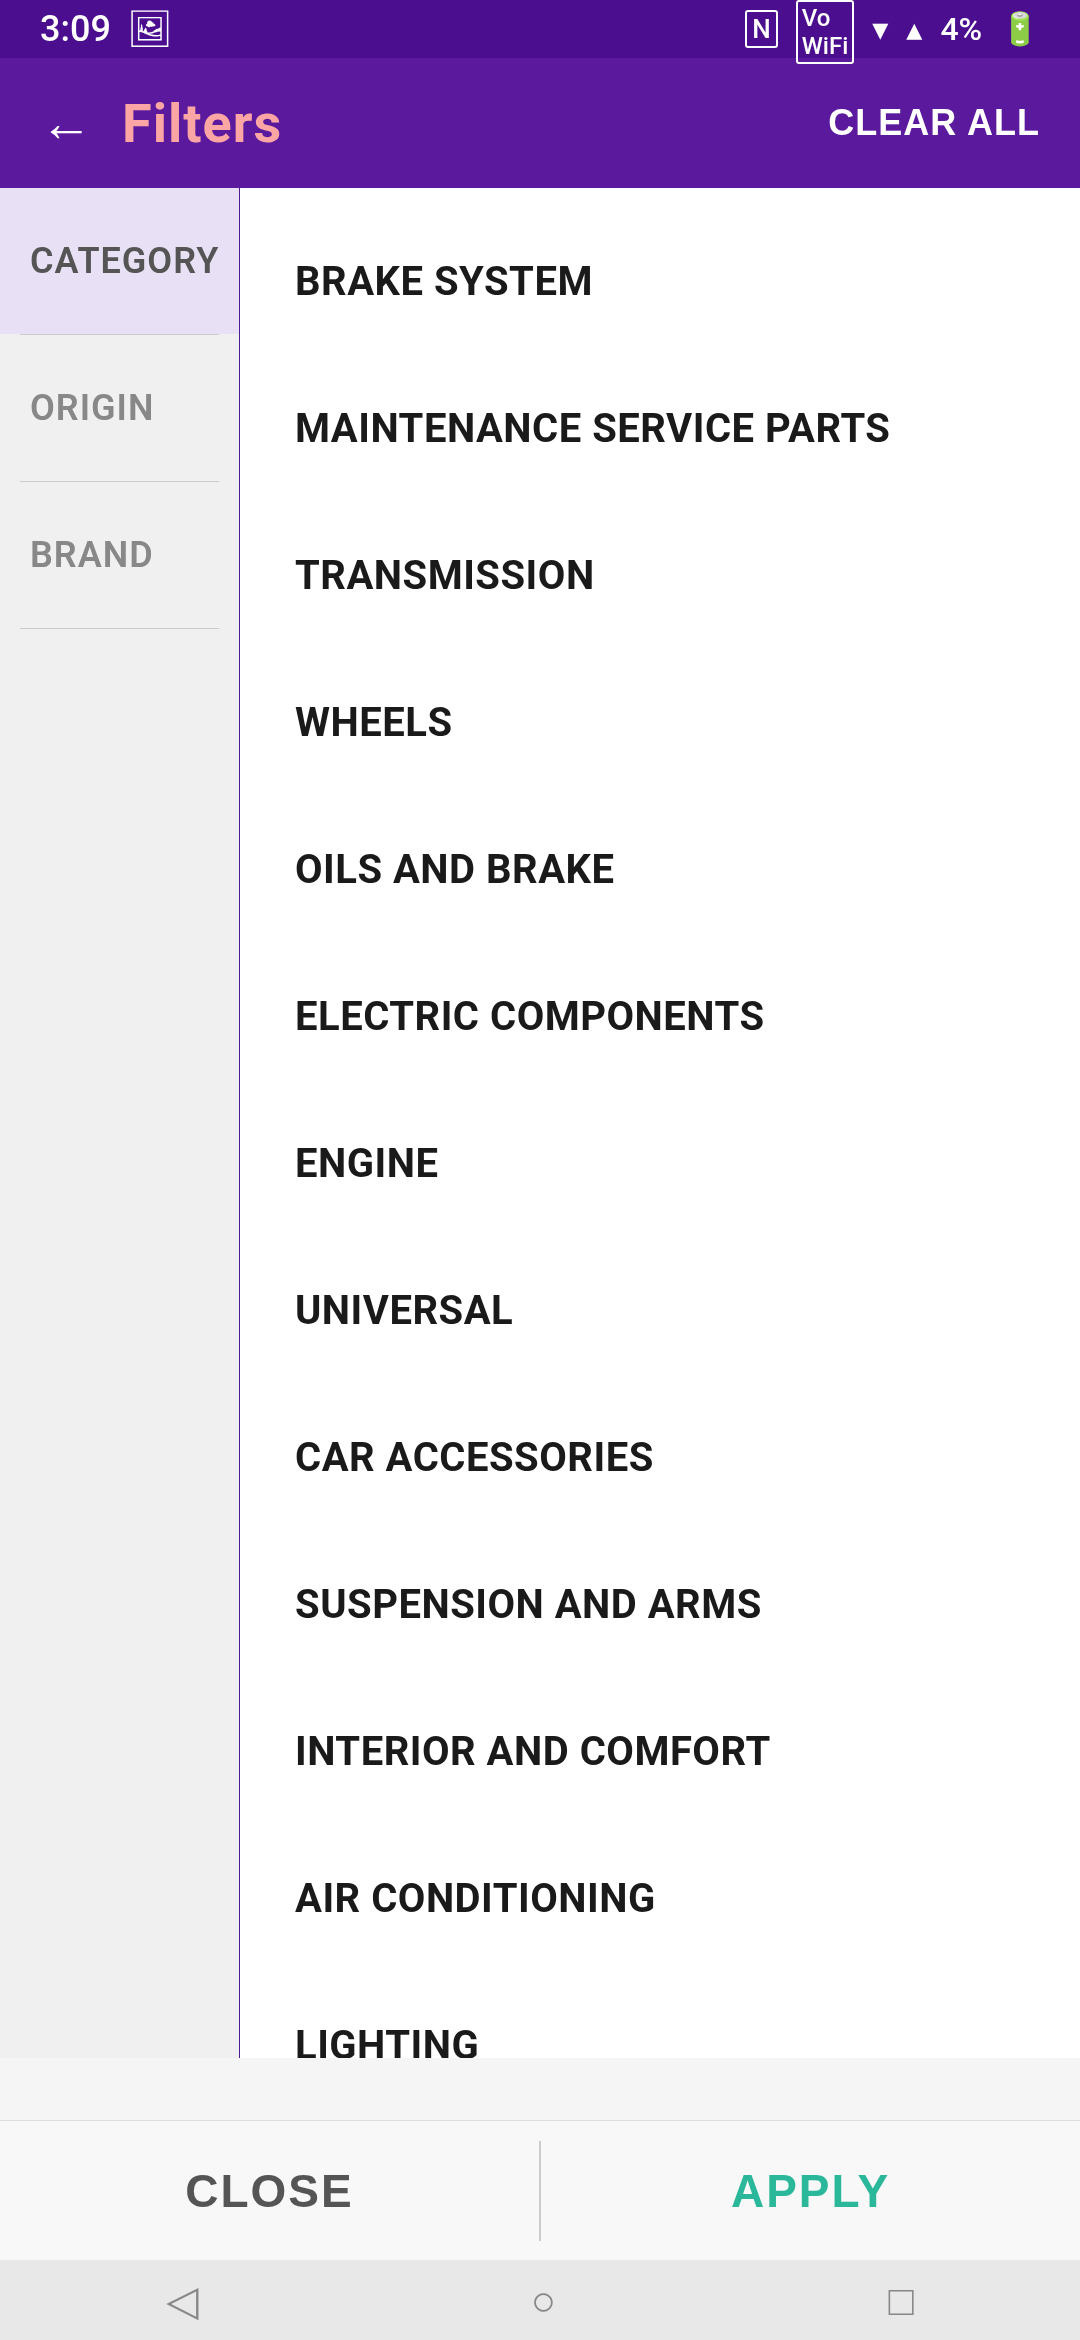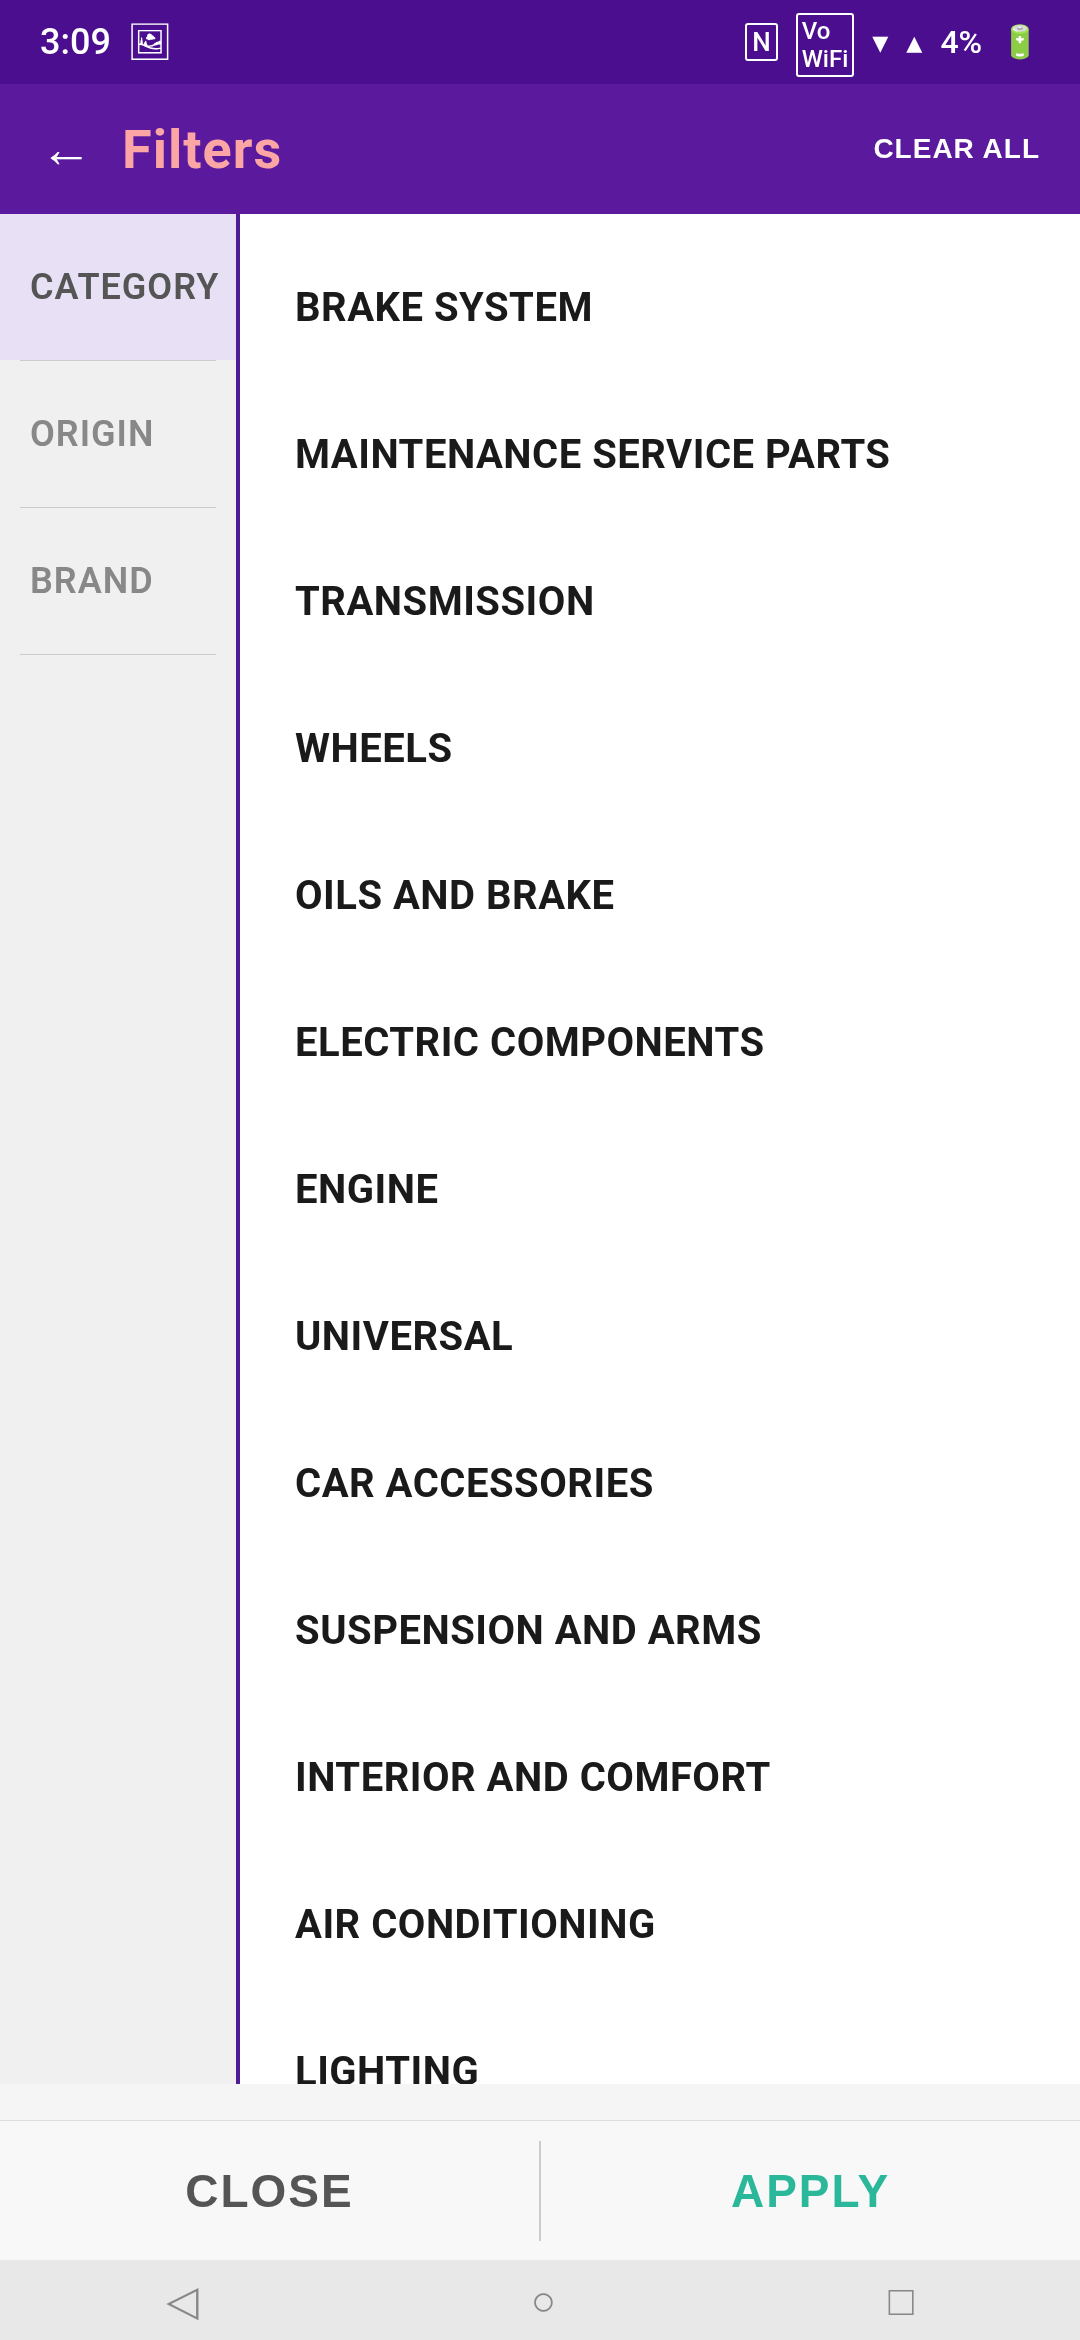--- a/index.html
+++ b/index.html
@@ -10,21 +10,21 @@
       height: 2340px;
       font-family: 'Roboto', Arial, sans-serif;
       background: #f5f5f5;
       overflow: hidden;
       position: relative;
     }
 
     
     .status-bar {
       width: 100%;
-      height: 84px;
+      height: 58px;
       background: #4a0e8f;
       display: flex;
       align-items: center;
       justify-content: space-between;
       padding: 0 40px;
       color: white;
       font-size: 36px;
       font-weight: 500;
     }
 
@@ -66,41 +66,41 @@
 
     .toolbar-title {
       color: #fca5a5;
       font-size: 54px;
       font-weight: 700;
       letter-spacing: 1px;
     }
 
     .clear-all-btn {
       color: white;
-      font-size: 28px;
+      font-size: 36px;
       font-weight: 700;
       letter-spacing: 1px;
       background: none;
       border: none;
       cursor: pointer;
     }
 
     
     .content-area {
       display: flex;
       width: 100%;
       height: calc(2340px - 80px - 130px - 180px - 80px);
       background: #f0f0f0;
     }
 
     
     .sidebar {
       width: 240px;
       background: #f0f0f0;
-      border-right: 4px solid #4c1d95;
+      border-right: 1px solid #4c1d95;
       display: flex;
       flex-direction: column;
     }
 
     .sidebar-item {
       padding: 52px 30px;
       cursor: pointer;
       position: relative;
     }
 

